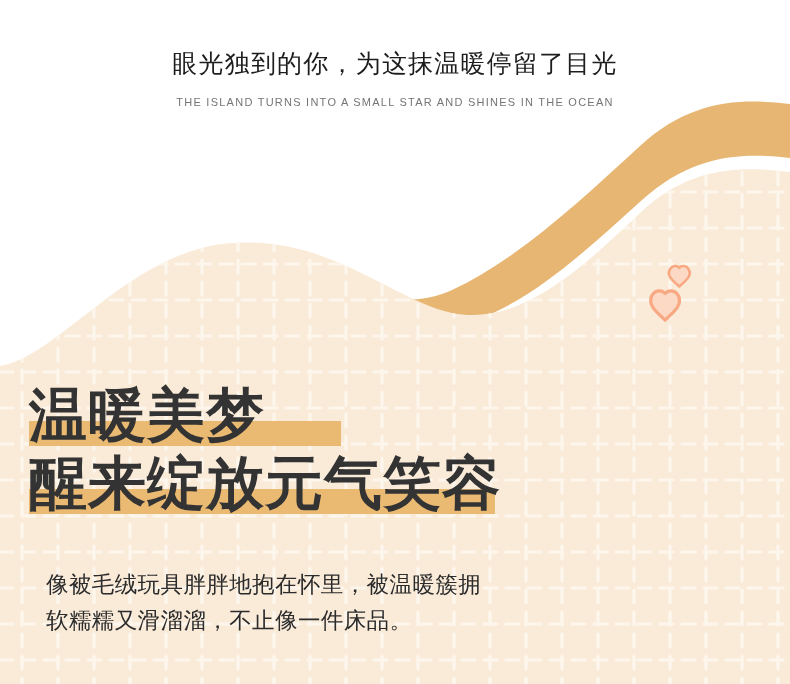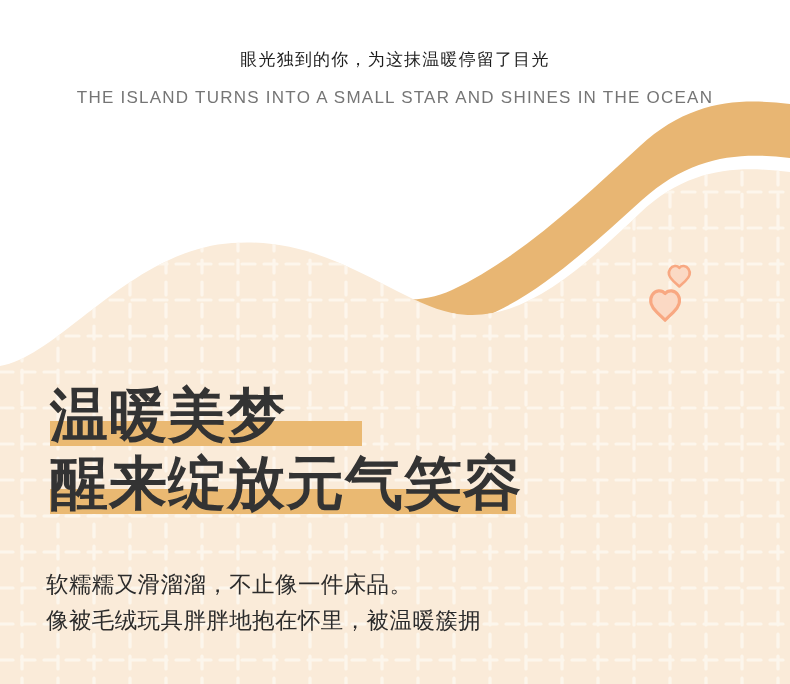--- a/index.html
+++ b/index.html
@@ -23,30 +23,30 @@
   
   .header {
     position: absolute;
     left: 0;
     top: 0;
     width: 790px;
     text-align: center;
     z-index: 30;
   }
   .header-title-cn {
-    font-size: 17px;
+    font-size: 25px;
     line-height: 1;
     color: #1d1d1d;
     letter-spacing: 1.2px;
     font-weight: 400;
     margin-top: 51px;
     font-family: "DejaVu Sans", "Liberation Sans", sans-serif;
   }
   .header-title-en {
-    font-size: 17px;
+    font-size: 11px;
     line-height: 1;
     color: #757575;
     letter-spacing: 1.25px;
     margin-top: 21px;
     font-weight: 400;
     font-family: "Liberation Sans", sans-serif;
   }
 
   
   .wave-art {
@@ -64,21 +64,21 @@
     left: 648px;
     top: 262px;
     width: 58px;
     height: 66px;
     z-index: 12;
   }
 
   
   .headline {
     position: absolute;
-    left: 50px;
+    left: 29px;
     top: 384px;
     z-index: 20;
   }
   .headline-row {
     position: relative;
     height: 62px;
   }
   .headline-row + .headline-row { margin-top: 6px; }
 
   .hl-bar {
@@ -224,17 +224,17 @@
       <div class="hl-bar bar1" style="background: rgb(234, 185, 114);"></div>
       <div class="hl-text" style="color: rgb(51, 51, 51);">温暖美梦</div>
     </div>
     <div class="headline-row">
       <div class="hl-bar bar2" style="background: rgb(234, 185, 114);"></div>
       <div class="hl-text" style="color: rgb(51, 51, 51);">醒来绽放元气笑容</div>
     </div>
   </div>
 
   <div class="body-copy">
+    <div class="body-line">像被毛绒玩具胖胖地抱在怀里，被温暖簇拥</div>
     <div class="body-line">软糯糯又滑溜溜，不止像一件床品。</div>
-    <div class="body-line">像被毛绒玩具胖胖地抱在怀里，被温暖簇拥</div>
   </div>
 
 </div>
 
 </body></html>

